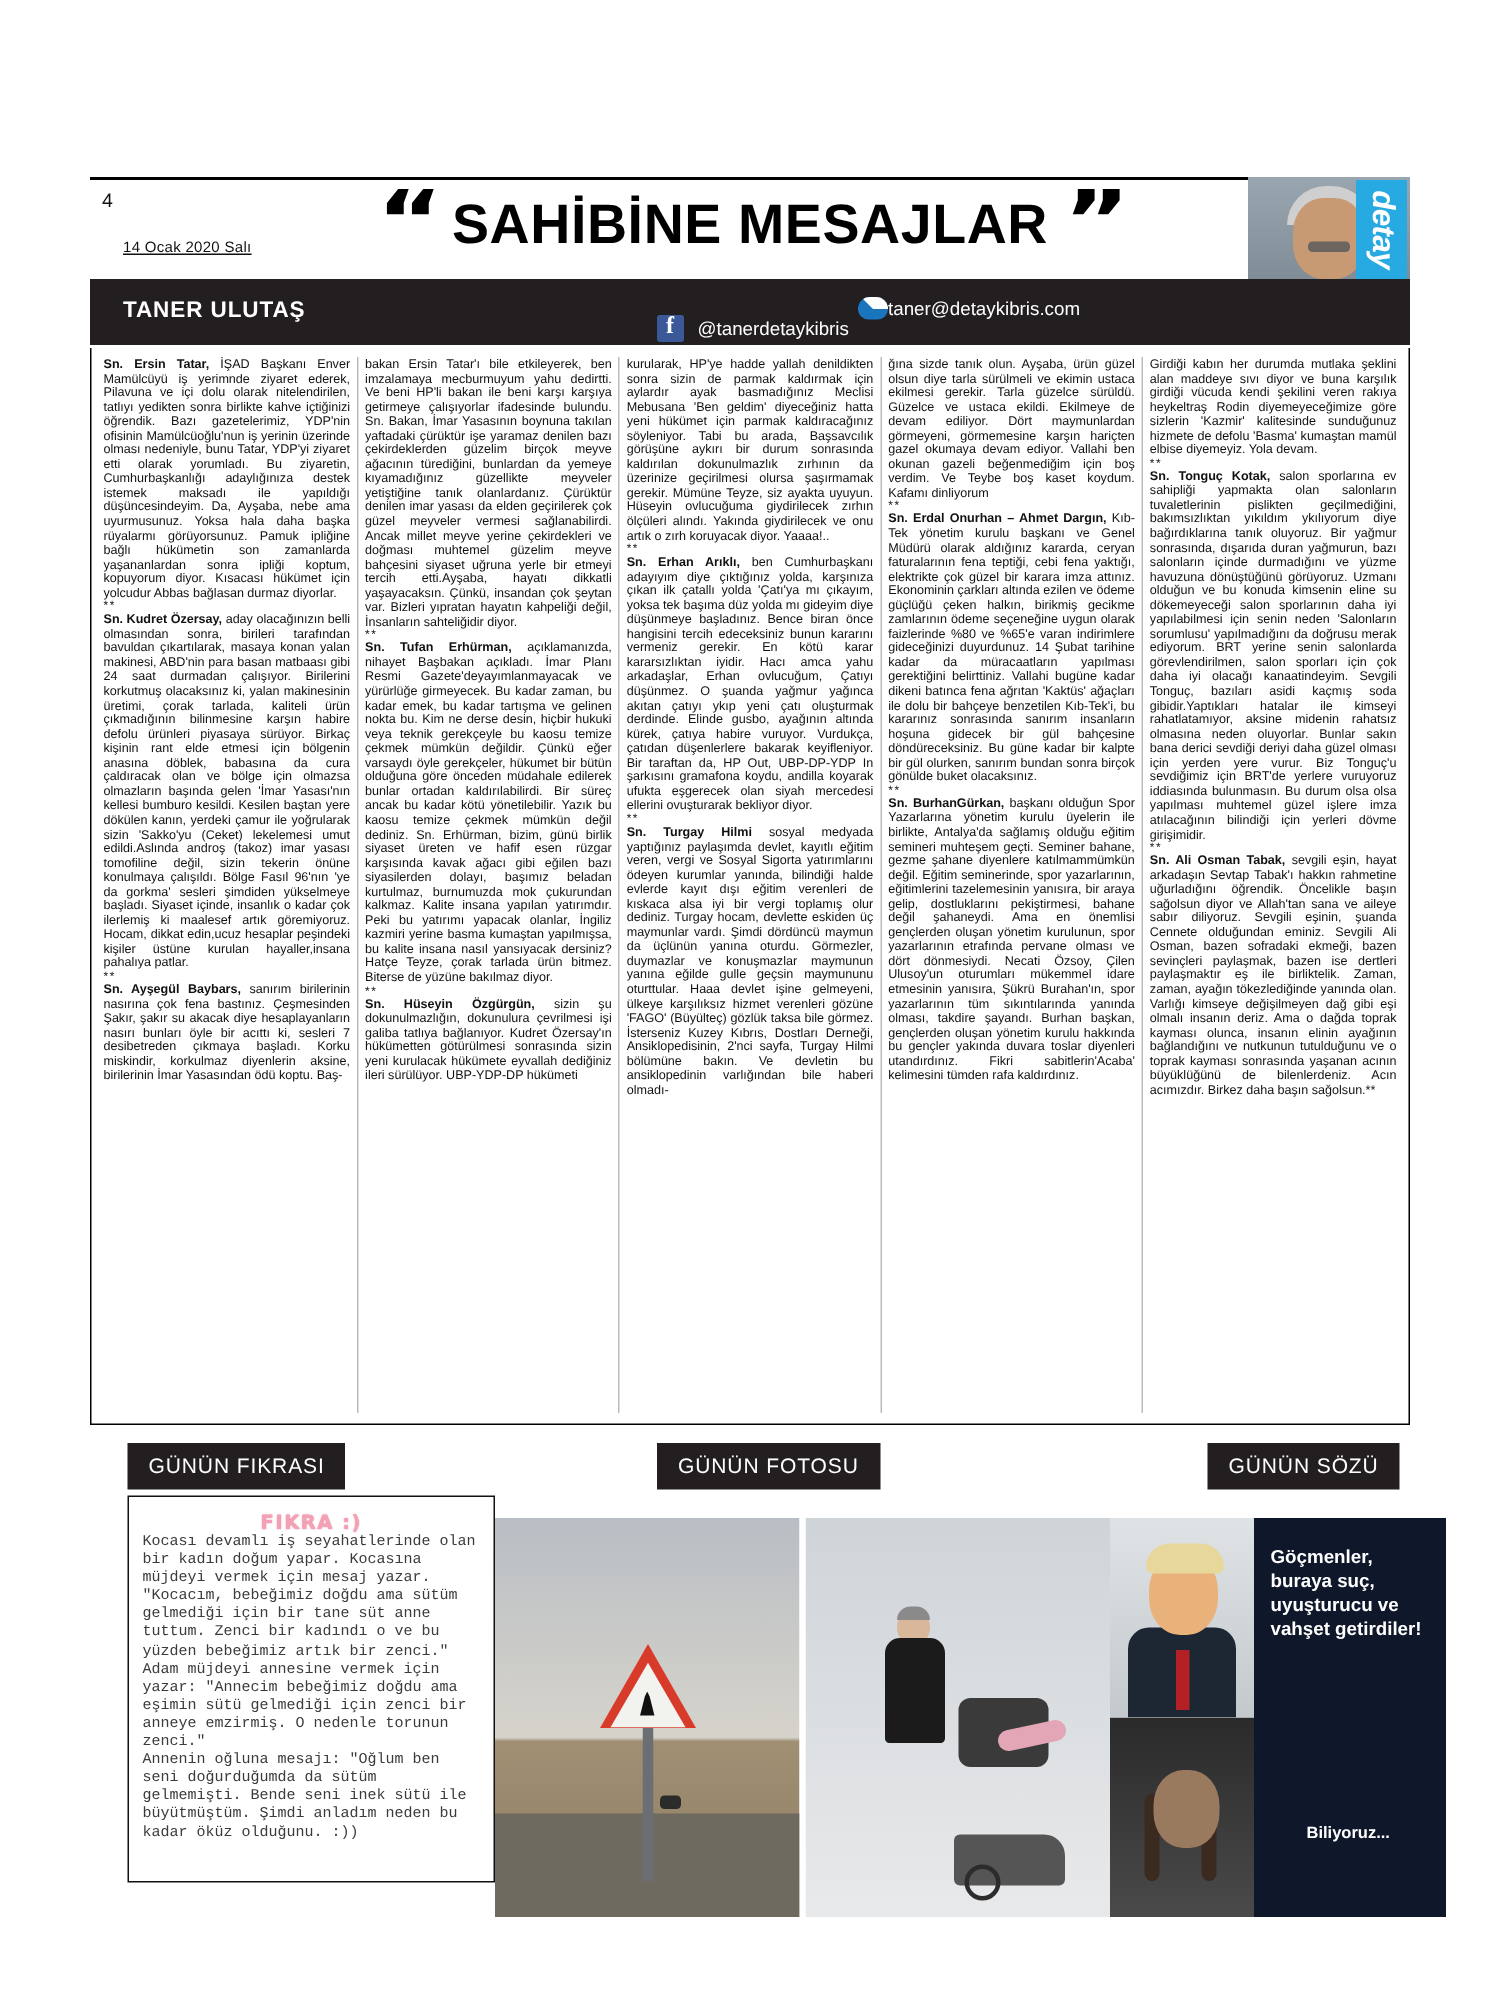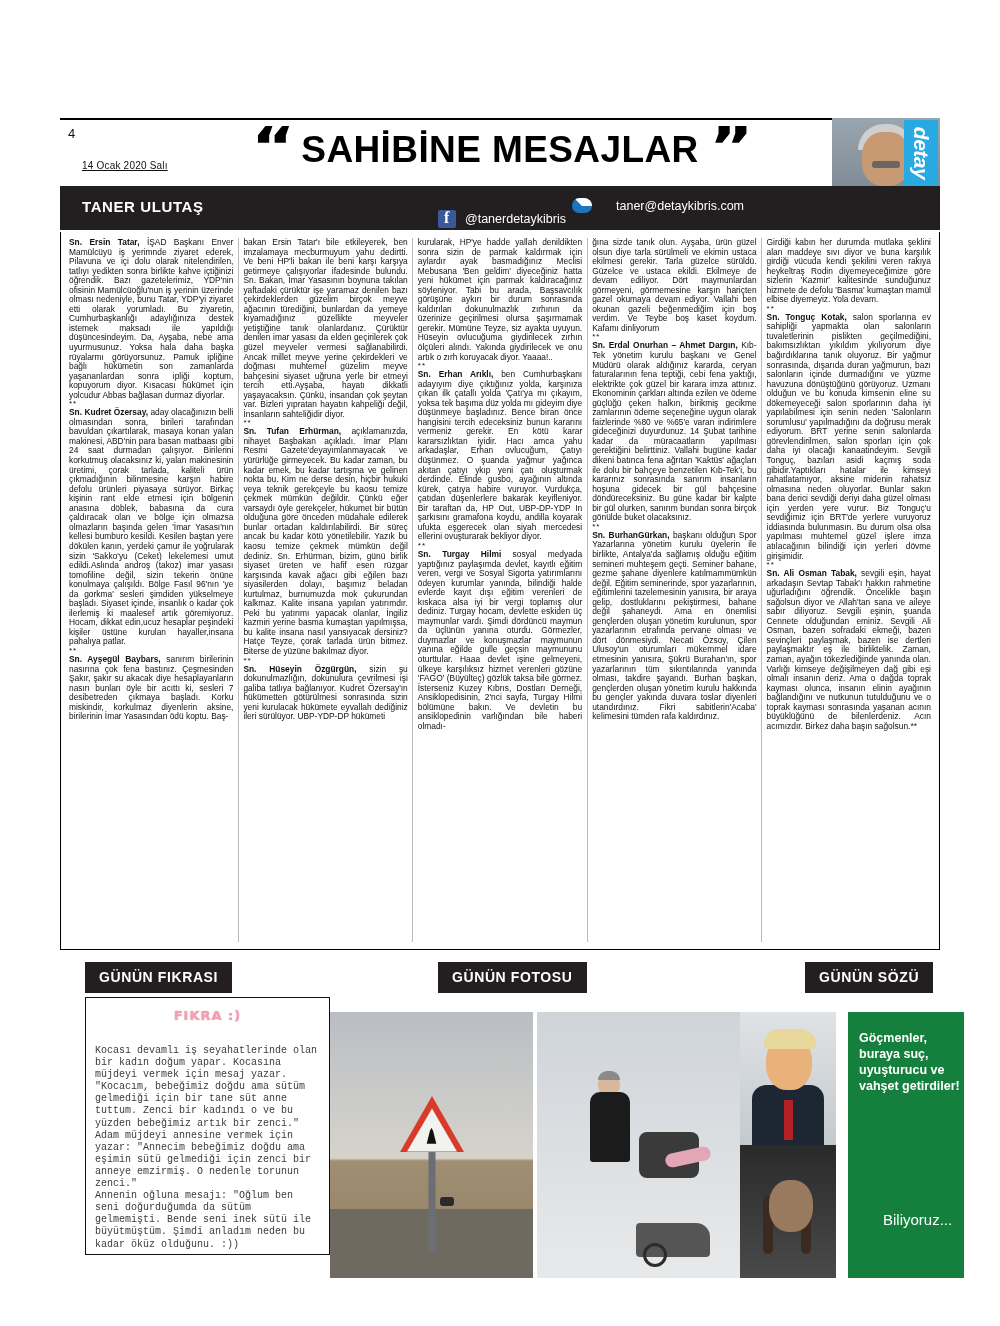--- a/index.html
+++ b/index.html
@@ -14,66 +14,66 @@
   .title-wrap{position:absolute;left:0;top:0;width:880px;height:58px;display:flex;align-items:center;justify-content:center;}
   .bigtitle{font-size:37px;font-weight:bold;letter-spacing:.4px;line-height:1;}
   .qmark{font-size:54px;font-weight:bold;line-height:.55;letter-spacing:-3px;font-family:"DejaVu Sans",sans-serif;}
   .qmark.left{margin-right:14px;transform:translateY(-2px) scaleX(1.25);}
   .qmark.right{margin-left:14px;transform:translateY(-2px) scaleX(1.25);}
 
   
   .authorbar{position:absolute;left:60px;top:186px;width:880px;height:44px;background:#231f20;}
   .authorname{position:absolute;left:22px;top:12px;color:#fff;font-size:15px;font-weight:bold;letter-spacing:.6px;}
   .social{position:absolute;left:378px;top:24px;display:flex;align-items:center;gap:9px;}
-  .social2{position:absolute;left:512px;top:12px;display:flex;align-items:center;gap:24px;}
+  .social2{position:absolute;left:512px;top:12px;display:flex;align-items:center;gap:0;}
   .fb-ic{width:18px;height:18px;background:#3b5998;border-radius:2px;position:relative;}
   .fb-ic::after{content:"f";position:absolute;left:6px;top:-1px;color:#fff;font-size:16px;font-weight:bold;font-family:"Liberation Serif",serif;}
   .mail-ic{width:20px;height:15px;background:#1b75bc;border-radius:9px 9px 8px 8px;position:relative;overflow:hidden;}
   .mail-ic::after{content:"";position:absolute;left:2px;top:0px;width:16px;height:9px;border-left:8px solid transparent;border-right:8px solid transparent;border-top:8px solid #fff;}
   .social-txt{color:#fff;font-size:12.5px;}
 
   
   .photo{position:absolute;right:60px;top:118px;width:108px;height:112px;overflow:hidden;background:#7d8b95;}
   .logo{position:absolute;right:62px;top:120px;width:34px;height:66px;background:#27a9e1;display:flex;align-items:center;justify-content:center;z-index:4;}
   .logo span{color:#fff;font-size:21px;font-weight:bold;font-style:italic;transform:rotate(90deg);letter-spacing:-.5px;}
 
   
   .article{position:absolute;left:60px;top:232px;width:880px;height:718px;border:1px solid #000;border-top:none;box-sizing:border-box;padding:6px 8px 4px 8px;}
   .cols{column-count:5;column-gap:10px;column-rule:1px solid #bbbbbb;height:704px;}
   .cols p{margin:0 0 0 0;font-family:"Liberation Sans",sans-serif;font-size:8.4px;line-height:9.55px;text-align:justify;text-justify:inter-word;hyphens:auto;color:#111;}
   .cols p.sep{font-size:8px;line-height:8px;letter-spacing:1px;margin:0;}
   .cols b{font-weight:bold;}
 
   
   .sec{position:absolute;}
-  .sec-tab{background:#231f20;color:#fff;font-size:14px;font-weight:bold;letter-spacing:.6px;padding:7px 14px 8px 14px;display:inline-block;}
+  .sec-tab{background:#231f20;color:#fff;font-size:14px;font-weight:normal;letter-spacing:.6px;padding:7px 14px 8px 14px;display:inline-block;}
   .sec-body{border:1px solid #111;box-sizing:border-box;margin-top:4px;background:#fff;overflow:hidden;position:relative;}
 
   
   #fikra{left:85px;top:962px;width:245px;}
   #fikra .sec-body{width:245px;height:258px;padding:8px 9px;}
-  .fikra-title{text-align:center;font-size:13px;font-weight:bold;color:#f4a0b5;letter-spacing:1px;margin:2px 0 22px 0;
+  .fikra-title{text-align:center;font-size:13px;font-weight:bold;color:#f4a0b5;letter-spacing:1px;margin:2px 0 0 0;
                text-shadow:0 0 1px #d9607f;font-family:"DejaVu Sans",sans-serif;}
   .fikra-txt{font-size:10px;line-height:12.1px;color:#3b3b3b;font-family:Liberation Mono, monospace;}
   .fikra-txt p{margin:0;}
 
   
   #foto{left:438px;top:962px;width:250px;}
   #foto .sec-body{width:0;height:0;border:none;}
   .photo-strip{position:absolute;left:330px;top:1012px;width:410px;height:266px;display:flex;gap:4px;}
   .ph{flex:1;position:relative;overflow:hidden;}
 
   
   #soz{left:805px;top:962px;width:160px;}
   #soz .sec-body{width:0;height:0;border:none;}
   .quote-strip{position:absolute;left:740px;top:1012px;width:224px;height:266px;display:flex;}
   .q-left{width:96px;position:relative;overflow:hidden;background:#ddd;}
-  .q-right{flex:1;background:#15803d;color:#fff;position:relative;margin-left:12px;}
+  .q-right{flex:1;background:#0f172a;color:#fff;position:relative;}
   .q-main{position:absolute;left:11px;top:18px;width:104px;font-size:12.5px;font-weight:bold;line-height:16px;color:#fff;}
-  .q-sub{position:absolute;left:11px;bottom:50px;font-size:15px;font-weight:normal;color:#fff;padding-left:24px;}
+  .q-sub{position:absolute;left:11px;bottom:50px;font-size:11px;font-weight:bold;color:#fff;padding-left:24px;}
 
   
   .sky{position:absolute;inset:0;background:linear-gradient(#b9bec4,#d6d3cb 55%,#a08f73 56%,#8e7d62);}
   .roadsign{position:absolute;left:50%;top:42%;transform:translate(-50%,-50%);width:0;height:0;
             border-left:32px solid transparent;border-right:32px solid transparent;border-bottom:56px solid #d93b2b;}
   .roadsign-in{position:absolute;left:50%;top:calc(42% + 6px);transform:translate(-50%,-50%);width:0;height:0;
             border-left:25px solid transparent;border-right:25px solid transparent;border-bottom:43px solid #f2f2ee;}
   .roadsign-gl{position:absolute;left:50%;top:calc(42% + 12px);transform:translate(-50%,-50%);width:16px;height:16px;background:#111;
             clip-path:polygon(20% 100%,40% 20%,50% 0,60% 20%,80% 100%);}
   .signpost{position:absolute;left:50%;top:45%;transform:translateX(-50%);width:7px;height:46%;background:#6b6f73;}

